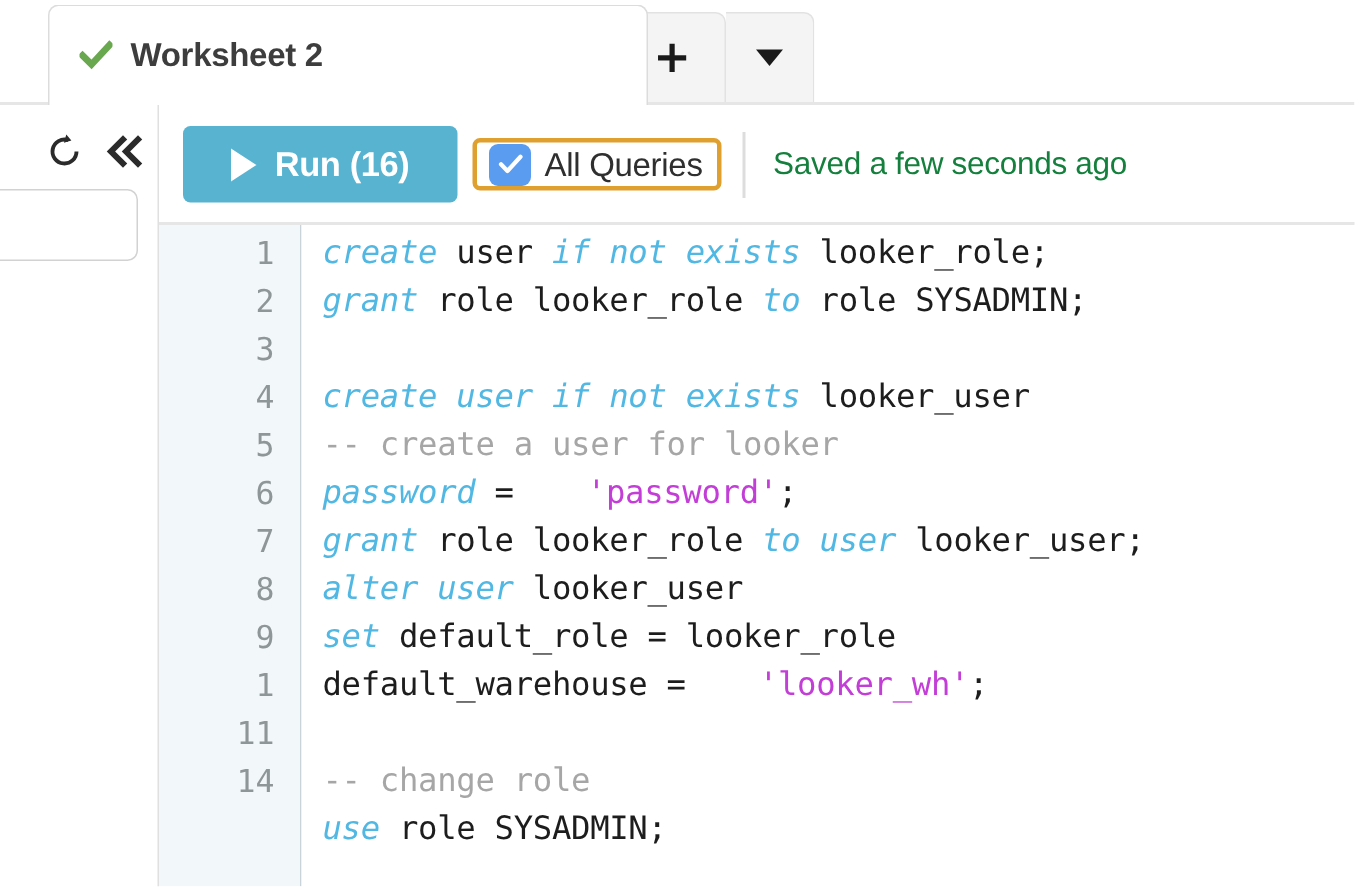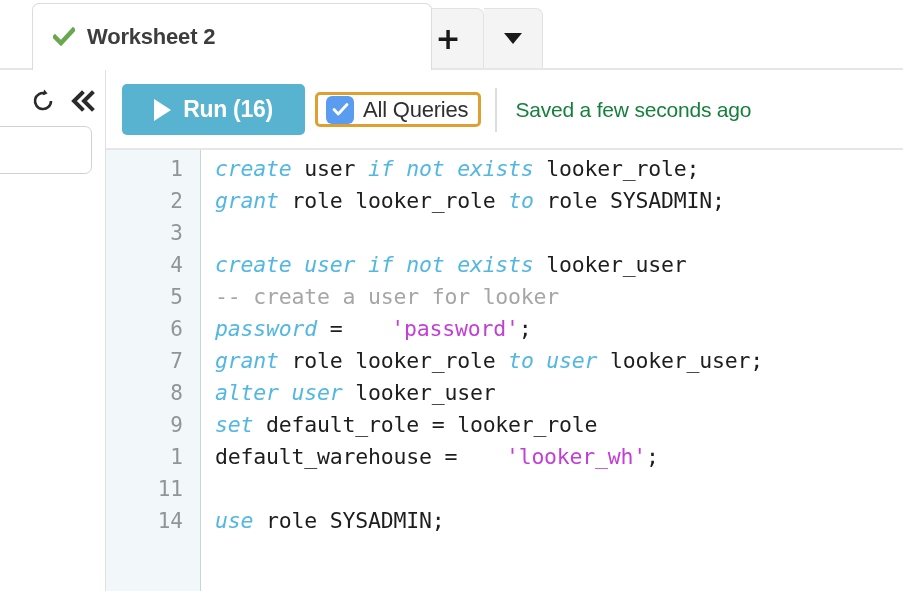--- a/index.html
+++ b/index.html
@@ -326,19 +326,20 @@
           <div class="code-line"><span class="kw">grant</span><span class="plain"> role looker_role </span><span class="kw">to</span><span class="plain"> role SYSADMIN;</span></div>
           <div class="code-line">&nbsp;</div>
           <div class="code-line"><span class="kw">create user if not exists</span><span class="plain"> looker_user</span></div>
           <div class="code-line"><span class="cmt">-- create a user for looker</span></div>
           <div class="code-line"><span class="kw">password</span><span class="plain"> = </span><span class="str">'password'</span><span class="plain">;</span></div>
           <div class="code-line"><span class="kw">grant</span><span class="plain"> role looker_role </span><span class="kw">to user</span><span class="plain"> looker_user;</span></div>
           <div class="code-line"><span class="kw">alter user</span><span class="plain"> looker_user</span></div>
           <div class="code-line"><span class="kw">set</span><span class="plain"> default_role = looker_role</span></div>
           <div class="code-line"><span class="plain">default_warehouse = </span><span class="str">'looker_wh'</span><span class="plain">;</span></div>
           <div class="code-line">&nbsp;</div>
+          <div class="code-line"><span class="cmt">-- change role</span></div>
           <div class="code-line"><span class="kw">use</span><span class="plain"> role SYSADMIN;</span></div>
           <div class="code-line">&nbsp;</div>
         </div>
     </div>
 
   </div>
 </div>
 
 </body></html>

